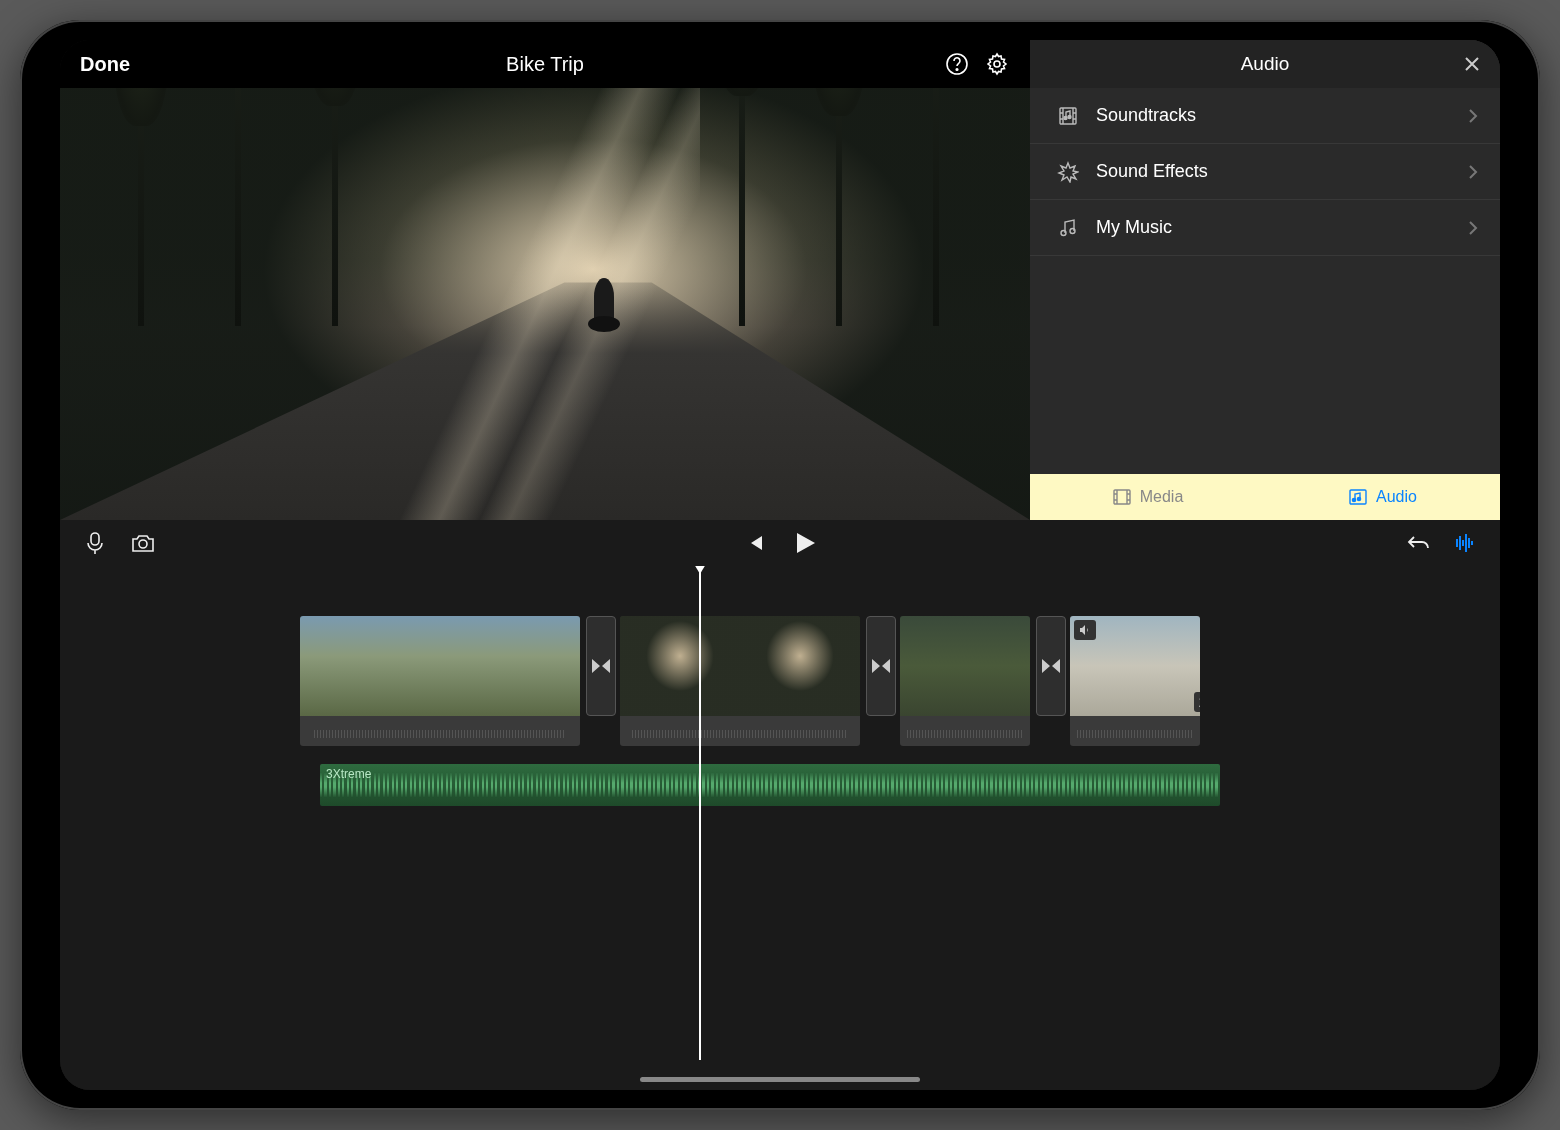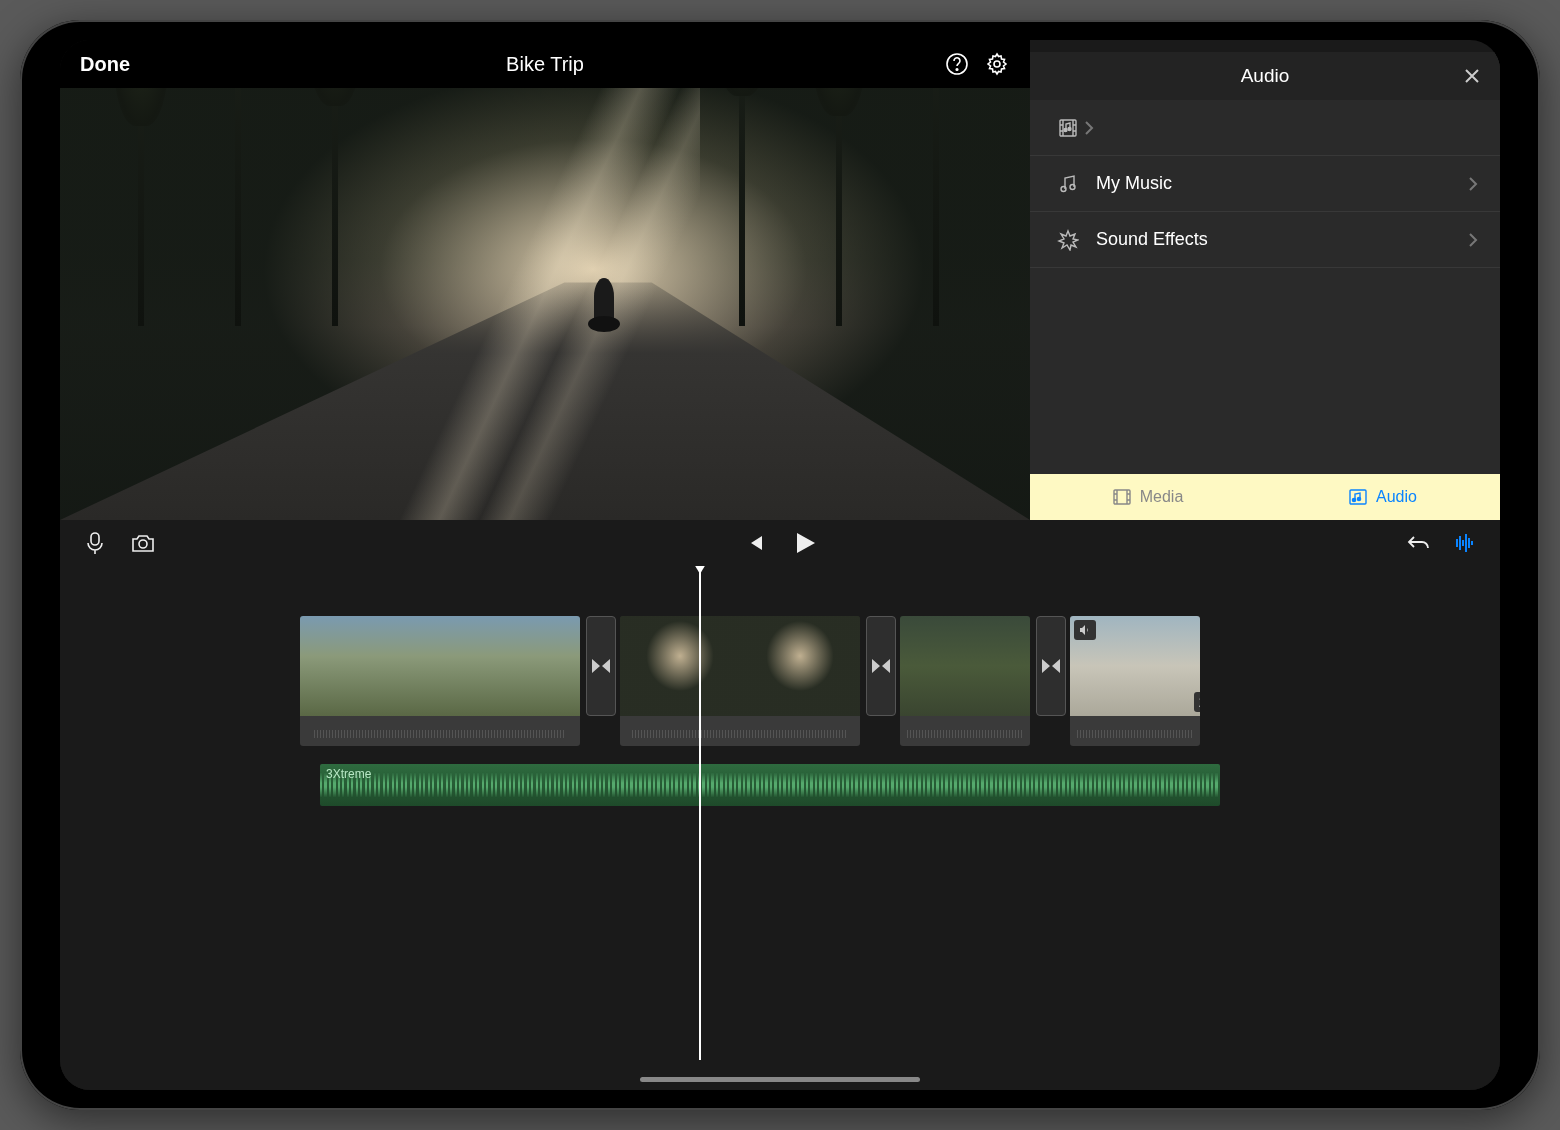--- a/index.html
+++ b/index.html
@@ -56,21 +56,21 @@
     position: absolute; left: 0; right: 0; bottom: 0; height: 55%;
     background: linear-gradient(180deg, rgba(80,78,70,.3) 0%, #353432 30%, #2a2927 100%);
     clip-path: polygon(52% 0, 61% 0, 100% 100%, 0 100%);
   }
   .tree { position:absolute; bottom:45%; width:6px; background:linear-gradient(180deg,#1a1f18,#0f120e); }
   .tree::before { content:""; position:absolute; top:-120px; left:-25px; width:56px; height:180px; background:radial-gradient(ellipse,#1e2419 20%,#141812 70%,transparent); border-radius:40%; }
   .ray { position:absolute; top:0; left:35%; width:300px; height:100%;
     background: linear-gradient(115deg, transparent 40%, rgba(255,240,210,.25) 48%, transparent 56%, rgba(255,240,210,.2) 62%, transparent 70%);
     pointer-events:none; }
 
-  .audio-panel { width: 470px; background: #2a2a2a; display: flex; flex-direction: column; margin-top: 12px; }
+  .audio-panel { width: 470px; background: #2a2a2a; display: flex; flex-direction: column; }
   .audio-header { height: 48px; display: flex; align-items: center; justify-content: center; position: relative; background:#232323; }
   .audio-title { font-size: 19px; font-weight: 500; }
   .close-x { position: absolute; right: 18px; font-size: 22px; color: #ccc; cursor: pointer; }
   .audio-list { flex: 1; background: #2a2a2a; }
   .audio-row {
     display: flex; align-items: center; height: 56px; padding: 0 22px;
     border-bottom: 1px solid #383838; cursor: pointer;
   }
   .row-icon { width: 32px; display: flex; align-items: center; justify-content: center; color: #bbb; }
   .row-label { flex: 1; font-size: 18px; margin-left: 12px; }
@@ -187,48 +187,49 @@
         <div class="audio-list">
           <div class="audio-row">
             <div class="row-icon">
               <svg width="22" height="22" viewBox="0 0 22 22" fill="none" stroke="currentColor" stroke-width="1.4">
                   <rect x="3" y="3" width="16" height="16" rx="1"></rect>
                   <path d="M6 3v16M16 3v16M3 8h3M3 14h3M16 8h3M16 14h3M9 13V7l4-1v6"></path>
                   <circle cx="8.5" cy="13" r="1.5" fill="currentColor"></circle>
                   <circle cx="12.5" cy="12" r="1.5" fill="currentColor"></circle>
                 </svg>
             </div>
+            <div class="row-label">Soundtracks</div>
+            <div class="chevron">
+              <svg width="10" height="16" viewBox="0 0 10 16" stroke="currentColor" stroke-width="2" fill="none">
+                  <path d="M2 2l6 6-6 6"></path>
+                </svg>
+            </div>
+          </div>
+          <div class="audio-row">
+            <div class="row-icon">
+              <svg width="22" height="22" viewBox="0 0 22 22" fill="none" stroke="currentColor" stroke-width="1.4">
+                  <path d="M11 2l2 5 5-2-2 5 5 1-5 2 3 5-5-2-1 5-3-5-5 3 2-5-5-2 5-2-3-5 5 2z"></path>
+                </svg>
+            </div>
+            <div class="row-label">Sound Effects</div>
             <div class="chevron">
               <svg width="10" height="16" viewBox="0 0 10 16" stroke="currentColor" stroke-width="2" fill="none">
                   <path d="M2 2l6 6-6 6"></path>
                 </svg>
             </div>
           </div>
           <div class="audio-row">
             <div class="row-icon">
               <svg width="22" height="22" viewBox="0 0 22 22" fill="none" stroke="currentColor" stroke-width="1.4">
                   <path d="M8 16V5l9-2v11"></path>
                   <circle cx="6.5" cy="16" r="2.5"></circle>
                   <circle cx="15.5" cy="14" r="2.5"></circle>
                 </svg>
             </div>
             <div class="row-label">My Music</div>
-            <div class="chevron">
-              <svg width="10" height="16" viewBox="0 0 10 16" stroke="currentColor" stroke-width="2" fill="none">
-                  <path d="M2 2l6 6-6 6"></path>
-                </svg>
-            </div>
-          </div>
-          <div class="audio-row">
-            <div class="row-icon">
-              <svg width="22" height="22" viewBox="0 0 22 22" fill="none" stroke="currentColor" stroke-width="1.4">
-                  <path d="M11 2l2 5 5-2-2 5 5 1-5 2 3 5-5-2-1 5-3-5-5 3 2-5-5-2 5-2-3-5 5 2z"></path>
-                </svg>
-            </div>
-            <div class="row-label">Sound Effects</div>
             <div class="chevron">
               <svg width="10" height="16" viewBox="0 0 10 16" stroke="currentColor" stroke-width="2" fill="none">
                   <path d="M2 2l6 6-6 6"></path>
                 </svg>
             </div>
           </div>
         </div>
         <div class="audio-tabs">
           <div class="atab inactive">
             <span>

